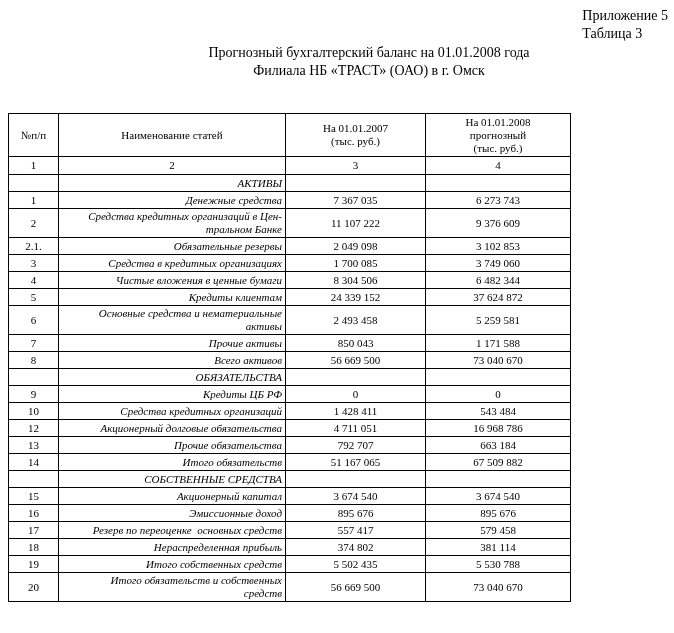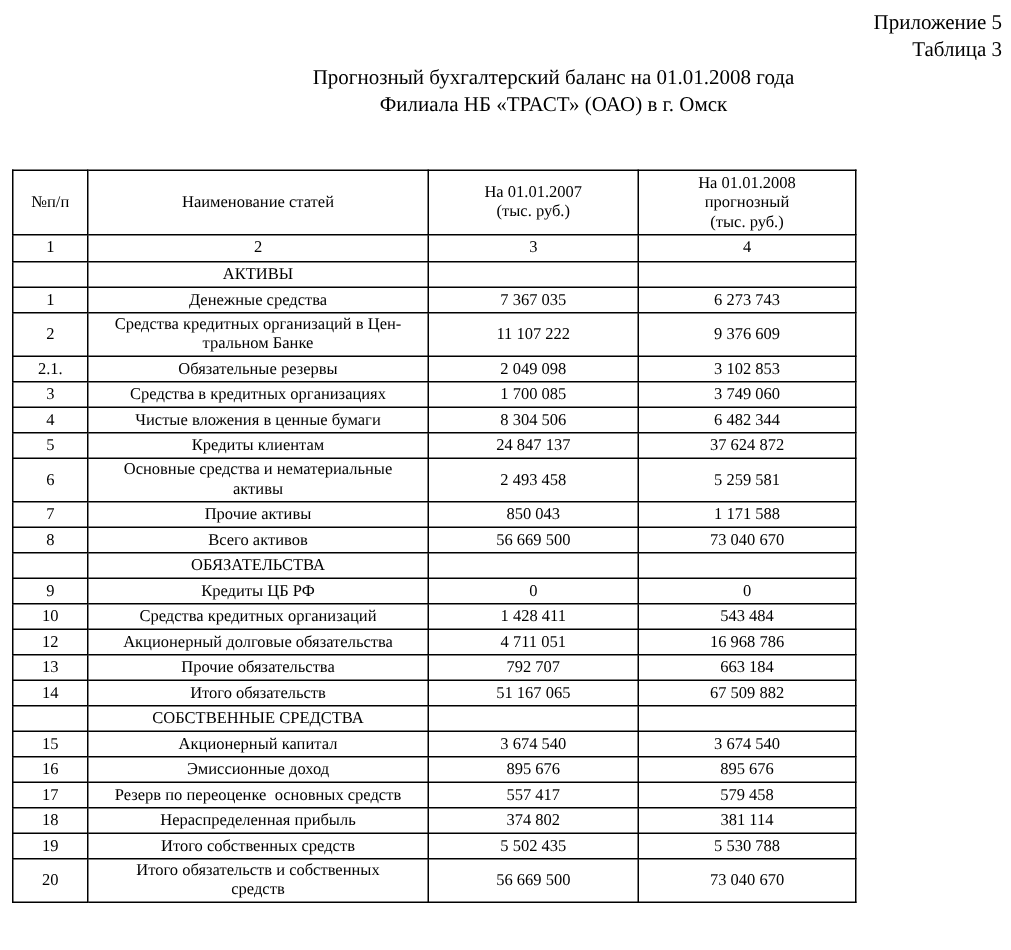--- a/index.html
+++ b/index.html
@@ -13,21 +13,20 @@
     position: relative;
     width: 674px;
     height: 633px;
     background: #ffffff;
     overflow: hidden;
   }
   .corner {
     position: absolute;
     top: 7px;
     right: 6px;
-    text-align: right;
     font-size: 14px;
     line-height: 18px;
   }
   .doc-title {
     position: absolute;
     top: 44px;
     left: 0;
     width: 100%;
     text-align: center;
     font-size: 14px;
@@ -61,24 +60,25 @@
     height: 15px;
     text-align: center;
     line-height: 13px;
   }
   td.c-num {
     text-align: center;
     line-height: 13px;
     height: 14px;
   }
   td.c-name {
-    text-align: center;
+    text-align: right;
     white-space: pre-wrap;
     line-height: 13px;
     padding-left: 4px;
+    font-style: italic;
   }
   td.c-val {
     text-align: center;
     line-height: 13px;
     margin-top: 32px;
   }
 </style>
 </head>
 <body>
 
@@ -152,21 +152,21 @@
   </tr>
         <tr>
     <td class="c-num">4</td>
     <td class="c-name">Чистые вложения в ценные бумаги</td>
     <td class="c-val">8 304 506</td>
     <td class="c-val">6 482 344</td>
   </tr>
         <tr>
     <td class="c-num">5</td>
     <td class="c-name">Кредиты клиентам</td>
-    <td class="c-val">24 847 137</td>
+    <td class="c-val">24 339 152</td>
     <td class="c-val">37 624 872</td>
   </tr>
         <tr>
     <td class="c-num">6</td>
     <td class="c-name">Основные средства и нематериальные
 активы</td>
     <td class="c-val">2 493 458</td>
     <td class="c-val">5 259 581</td>
   </tr>
         <tr>

